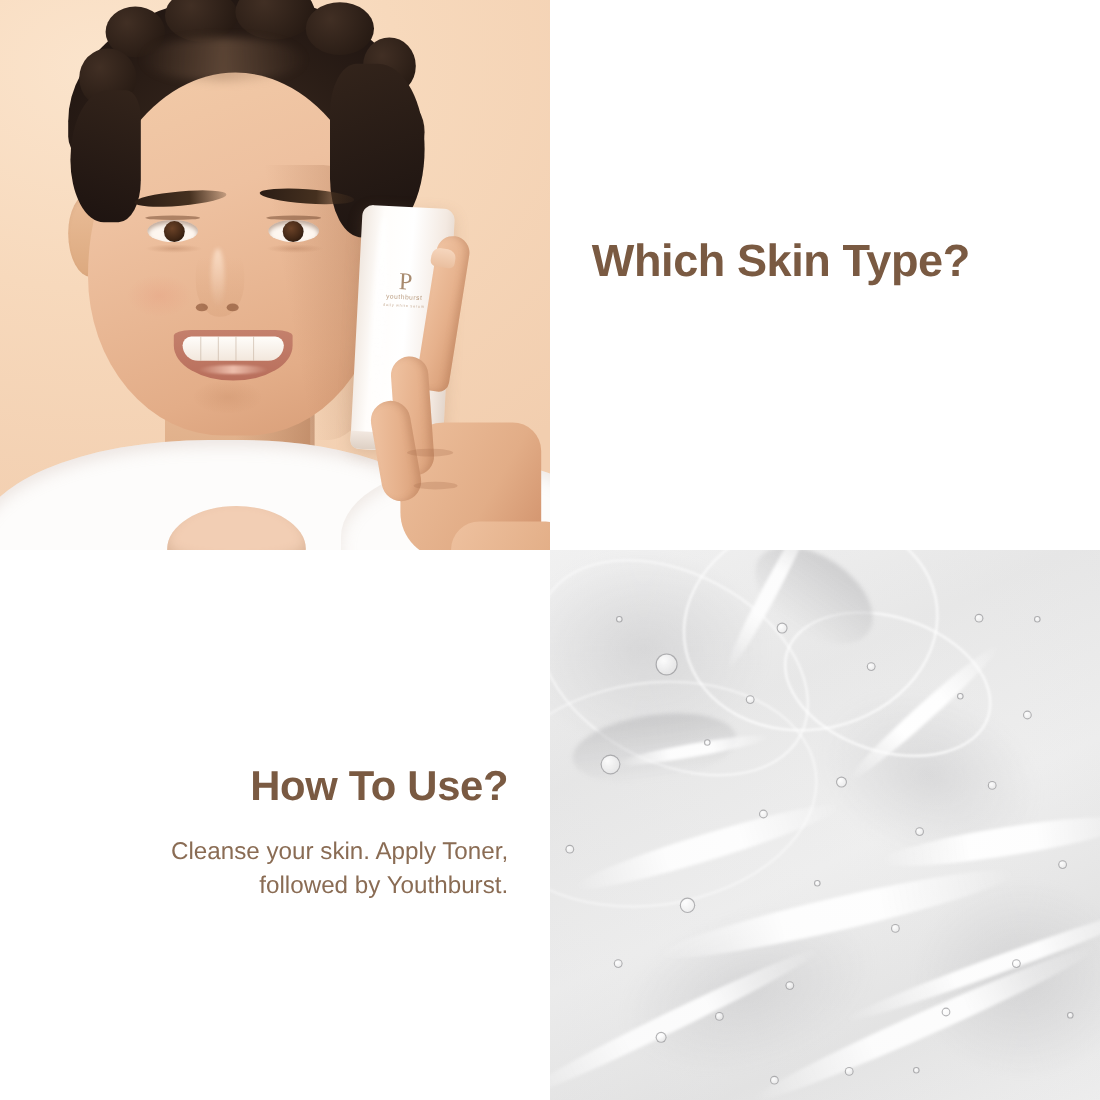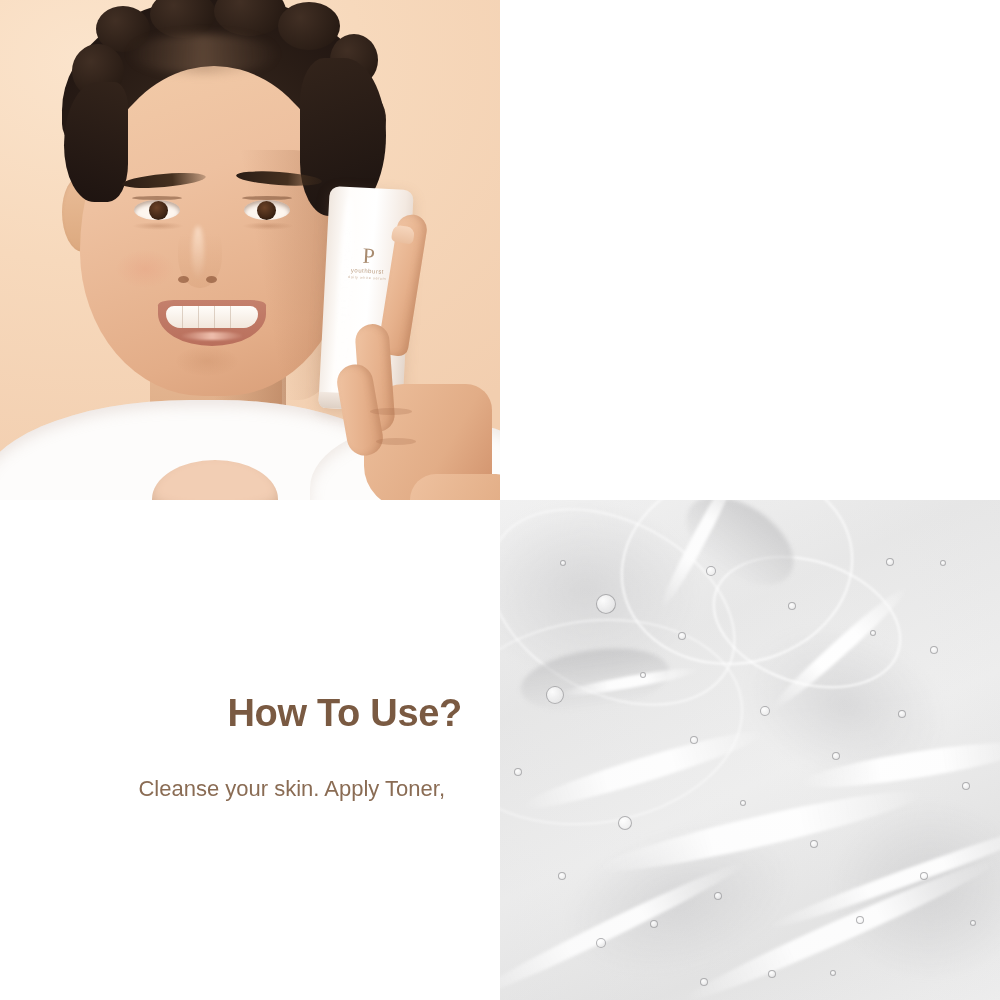--- a/index.html
+++ b/index.html
@@ -276,21 +276,21 @@
     display:flex;flex-direction:column;justify-content:center;align-items:flex-end;
     padding-right:38px;padding-left:30px;box-sizing:border-box;
     text-align:right;
   }
   .h-use{
     font-size:38px;font-weight:bold;color:#7a5a42;
     letter-spacing:-.3px;line-height:1.05;margin:16px 0 22px 0;
   }
   .p-use{
     font-size:22px;font-weight:normal;color:#8a6c54;
-    line-height:1.42;margin:17px;max-width:420px;
+    line-height:1.42;margin:0;max-width:420px;
   }
 
   
   .gel-panel{position:relative;overflow:hidden;background:#e9e9e9;}
   .gel-base{
     position:absolute;inset:0;
     background:
       linear-gradient(155deg,#f4f4f4 0%,#e6e6e6 30%,#ededed 55%,#e2e2e2 78%,#efefef 100%);
   }
   .streak{
@@ -419,26 +419,28 @@
       <div class="palm"></div>
       <div class="finger f-mid"></div>
       <div class="finger f-ring"></div>
       <div class="knuckle k1"></div>
       <div class="knuckle k2"></div>
       <div class="wrist"></div>
     </div>
   </div>
 
   <div class="txt-panel-tr">
+    <h1 class="h-main">Which Skin Type?</h1>
   </div>
 
   <div class="txt-panel-bl">
     <h2 class="h-use">How To Use?</h2>
     <p class="p-use">
       <span>Cleanse your skin. Apply Toner,</span><br>
+      <span>followed by Youthburst.</span>
     </p>
   </div>
 
   <div class="gel-panel">
     <div class="gel-base"></div>
 
     <div class="shade sh1"></div>
     <div class="shade sh2"></div>
     <div class="shade sh3"></div>
     <div class="shade sh4"></div>

